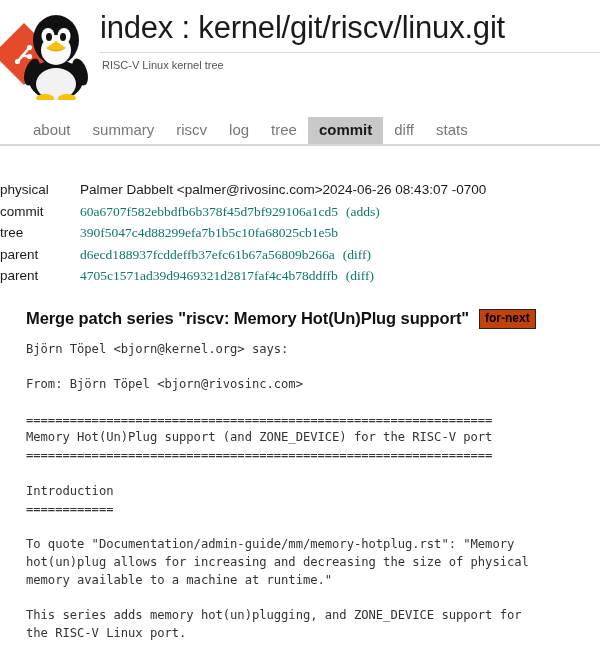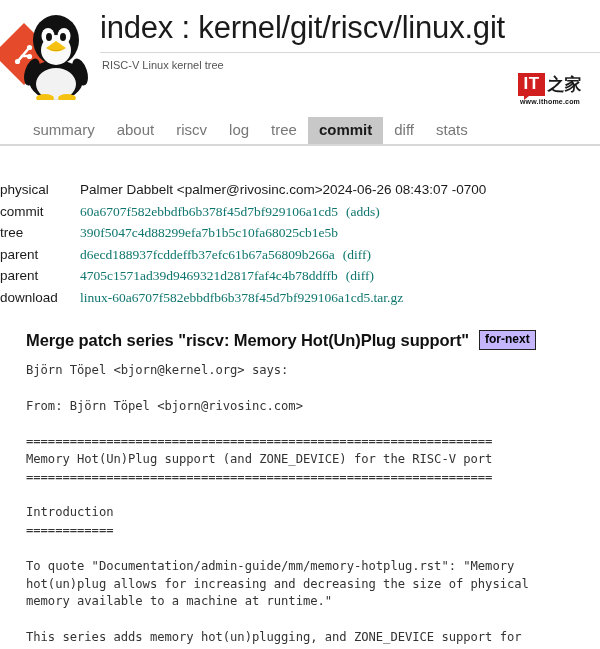--- a/index.html
+++ b/index.html
@@ -205,21 +205,21 @@
     font-weight: bold;
     color: #111111;
     display: flex;
     align-items: center;
     gap: 10px;
     white-space: nowrap;
   }
   #subject-text { letter-spacing: -0.1px; }
   #deco-badge {
     display: inline-block;
-    background: #c4b5fd;
+    background: #c2410c;
     border: 1px solid #222222;
     color: #000000;
     font-size: 12px;
     font-weight: bold;
     line-height: 13px;
     padding: 2px 5px 3px 5px;
     font-family: "Liberation Sans", sans-serif;
   }
   #commit-msg {
     margin: 12px 0 0 0;
@@ -271,32 +271,25 @@
       </svg>
     </div>
 
     <div class="title-cell">
       <div id="main-title">index : kernel/git/riscv/linux.git</div>
       <div class="title-rule"></div>
       <div id="repo-desc">RISC-V Linux kernel tree</div>
     </div>
   </div>
 
-  <div id="ithome-watermark">
-    <div class="wm-row">
-      <span class="wm-it">IT</span>
-      <span class="wm-cn">之家</span>
-    </div>
-    <div class="wm-url">www.ithome.com</div>
-  </div>
 </div>
 
 <div id="nav-tabs">
+  <div class="tab">about</div>
   <div class="tab">summary</div>
-  <div class="tab">about</div>
   <div class="tab">riscv</div>
   <div class="tab">log</div>
   <div class="tab">tree</div>
   <div class="tab active">commit</div>
   <div class="tab">diff</div>
   <div class="tab">stats</div>
 </div>
 
 <table id="commit-meta">
   <tbody>
@@ -314,24 +307,20 @@
     <td class="meta-value mono" colspan="2"><a class="hash" href="#">390f5047c4d88299efa7b1b5c10fa68025cb1e5b</a></td>
   </tr>
   <tr>
     <td class="meta-label">parent</td>
     <td class="meta-value mono" colspan="2"><a class="hash" href="#">d6ecd188937fcddeffb37efc61b67a56809b266a</a> <a class="hash paren-link" href="#">(diff)</a></td>
   </tr>
   <tr>
     <td class="meta-label">parent</td>
     <td class="meta-value mono" colspan="2"><a class="hash" href="#">4705c1571ad39d9469321d2817faf4c4b78ddffb</a> <a class="hash paren-link" href="#">(diff)</a></td>
   </tr>
-  <tr>
-    <td class="meta-label">download</td>
-    <td class="meta-value mono" colspan="2"><a class="hash" href="#">linux-60a6707f582ebbdfb6b378f45d7bf929106a1cd5.tar.gz</a></td>
-  </tr>
 </tbody>
   </table>
 
 <div id="commit-subject">
   <span id="subject-text">Merge patch series "riscv: Memory Hot(Un)Plug support"</span>
   <span id="deco-badge">for-next</span>
 </div>
 
 <div id="commit-msg">Björn Töpel &lt;bjorn@kernel.org&gt; says:
 

